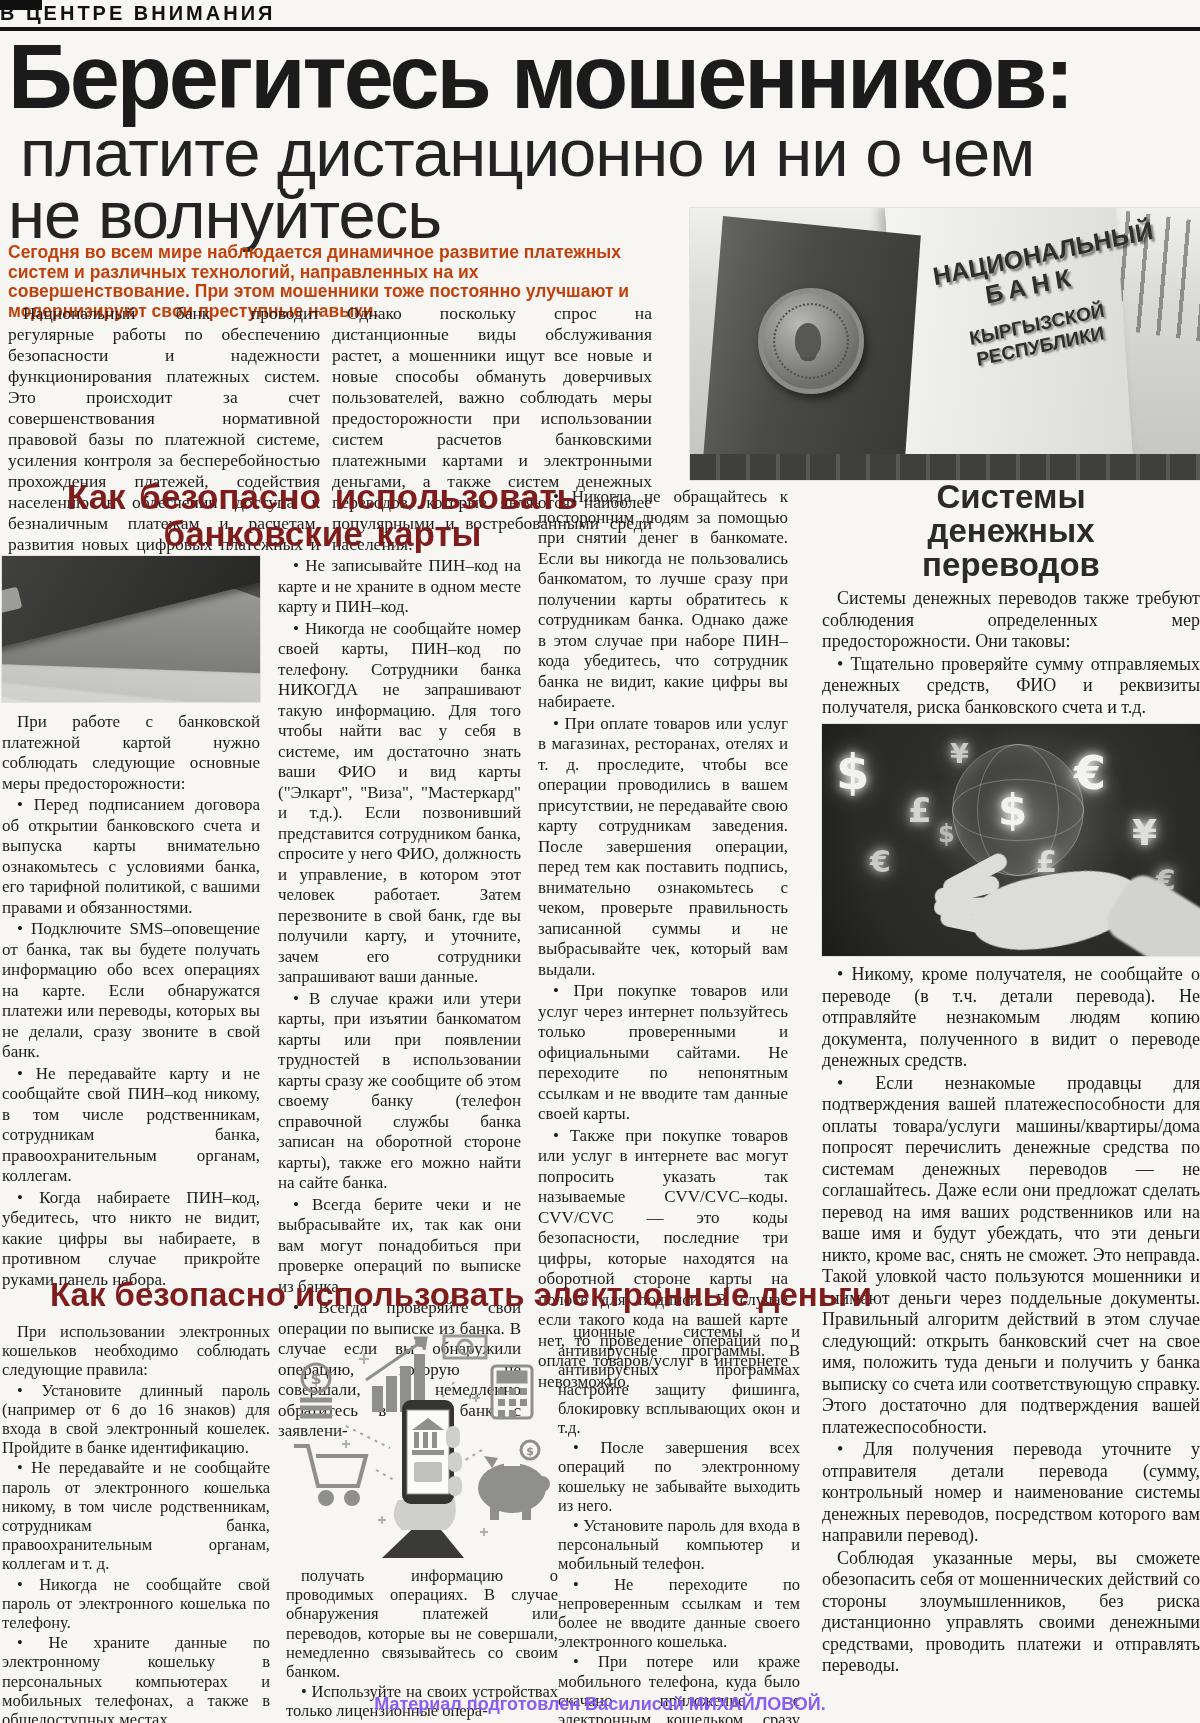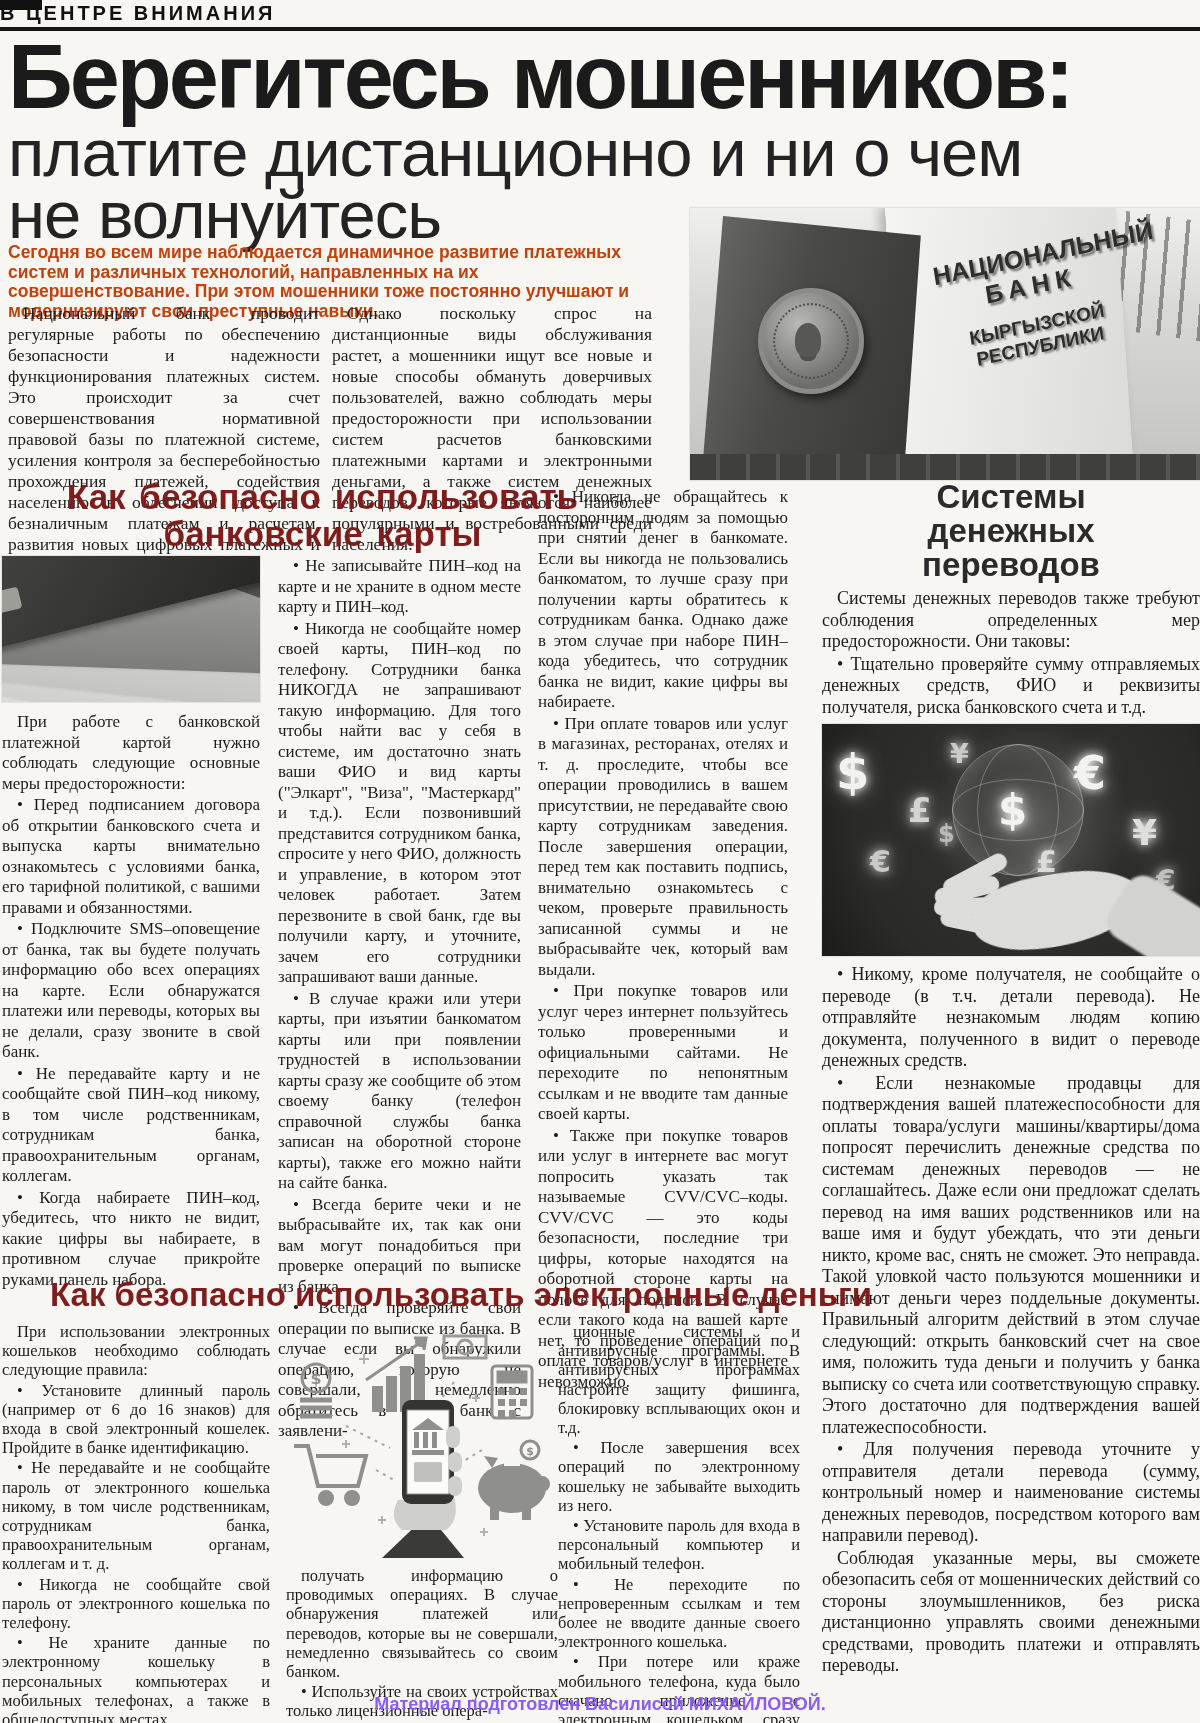--- a/index.html
+++ b/index.html
@@ -6,21 +6,21 @@
   .page{position:relative;width:1200px;height:1723px;margin:0 auto;background:#f7f6f2;
         font-family:"Liberation Serif", serif;color:#1c1c1c;overflow:hidden;}
   
   .topmark{position:absolute;left:0;top:0;width:42px;height:10px;background:#111;}
   .kicker{position:absolute;left:0;top:2px;width:100%;text-align:left;
           font-family:"Liberation Sans",sans-serif;font-weight:bold;font-size:20px;
           letter-spacing:3px;color:#111;}
   .toprule{position:absolute;left:0;top:27px;width:100%;height:4px;background:#151515;}
   .hl1{position:absolute;left:8px;top:34px;margin:0;font-family:"Liberation Sans",sans-serif;
        font-weight:bold;font-size:90px;line-height:86px;letter-spacing:-3px;color:#1b1b1b;white-space:nowrap;}
-  .hl2{position:absolute;left:8px;top:122px;font-family:"Liberation Sans",sans-serif;
+  .hl2{position:absolute;left:20px;top:122px;font-family:"Liberation Sans",sans-serif;
        font-weight:normal;font-size:67px;line-height:62px;letter-spacing:-1px;color:#232323;white-space:nowrap;}
   .hl3{position:absolute;left:8px;top:184px;font-family:"Liberation Sans",sans-serif;
        font-weight:normal;font-size:67px;line-height:62px;letter-spacing:-1px;color:#232323;white-space:nowrap;}
   .lede{position:absolute;left:8px;top:243px;width:652px;margin:0;
         font-family:"Liberation Sans",sans-serif;font-weight:bold;font-size:17.5px;line-height:19.5px;color:#c2410c;}
   
   .col{position:absolute;text-align:justify;}
   .col p{margin:0 0 1px 0;font-size:17px;line-height:20.5px;text-indent:15px;}
   .intro-c1{left:8px;top:303px;width:312px;}
   .intro-c2{left:332px;top:303px;width:320px;}

